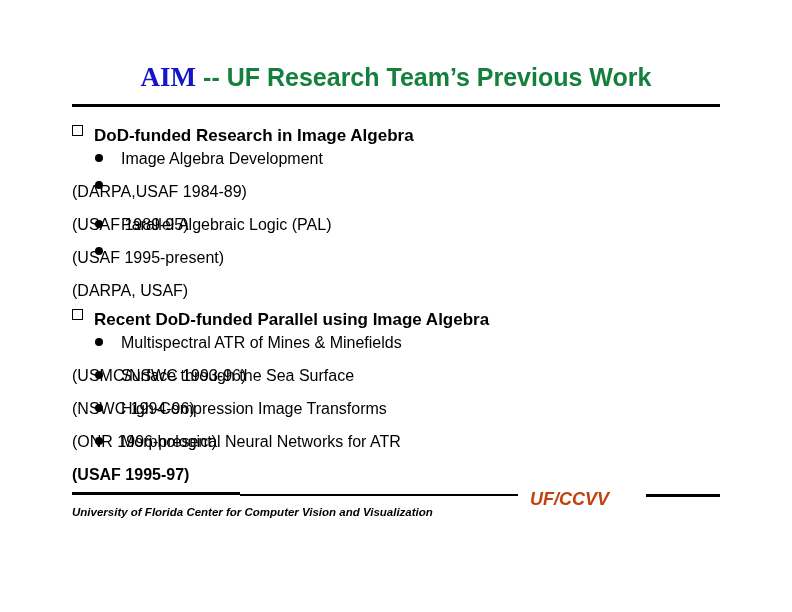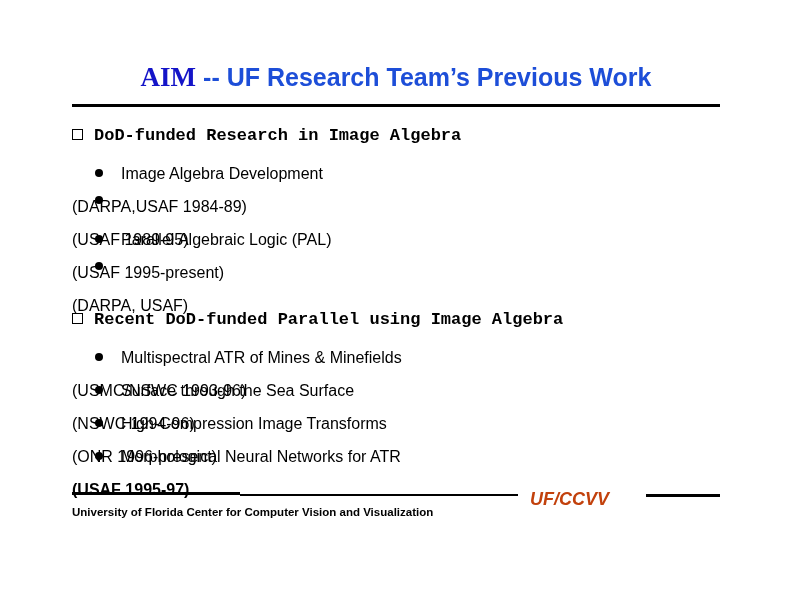--- a/index.html
+++ b/index.html
@@ -37,63 +37,62 @@
     font-family: "Liberation Serif", serif;
     font-weight: bold;
     font-size: 27px;
     color: #1414c8;
     letter-spacing: 0px;
   }
   .title-rest {
     font-family: "Liberation Sans", sans-serif;
     font-weight: bold;
     font-size: 25px;
-    color: #1d4ed8;
+    color: #15803d;
     margin-left: 7px;
     white-space: nowrap;
   }
   .title-rule {
     position: absolute;
     left: 72px;
     top: 104px;
     width: 648px;
     height: 3px;
     background: #000000;
   }
 
   
   .section {
     position: absolute;
     left: 72px;
     width: 660px;
   }
   .section-head {
     display: flex;
-    align-items: center;
-    font-family: Liberation Mono, monospace;
+    align-items: flex-start;
   }
   .sq-bullet {
     display: inline-block;
     width: 9px;
     height: 9px;
     border: 1.6px solid #000000;
     background: #ffffff;
     margin-right: 11px;
     position: relative;
     top: -1px;
     flex: 0 0 auto;
   }
   .section-title {
     font-size: 17px;
     font-weight: bold;
     white-space: nowrap;
   }
 
   .items {
-    margin-top: 20px;
+    margin-top: 4px;
   }
   .item {
     display: flex;
     align-items: baseline;
     height: 33px;
   }
   .item .dot {
     display: inline-block;
     width: 8px;
     height: 8px;
@@ -151,20 +150,21 @@
     font-weight: bold;
     font-size: 18px;
     color: #c2410c;
     white-space: nowrap;
   }
   .footer-text {
     position: absolute;
     left: 72px;
     top: 506px;
     font-family: "Liberation Sans", sans-serif;
+    font-style: italic;
     font-weight: bold;
     font-size: 11.5px;
     color: #000000;
     white-space: nowrap;
   }
 </style>
 </head>
 <body>
 
 <div class="slide">

